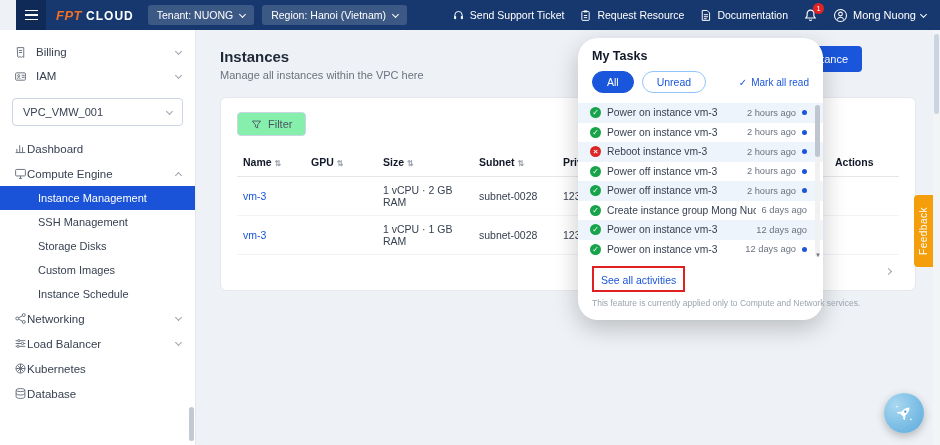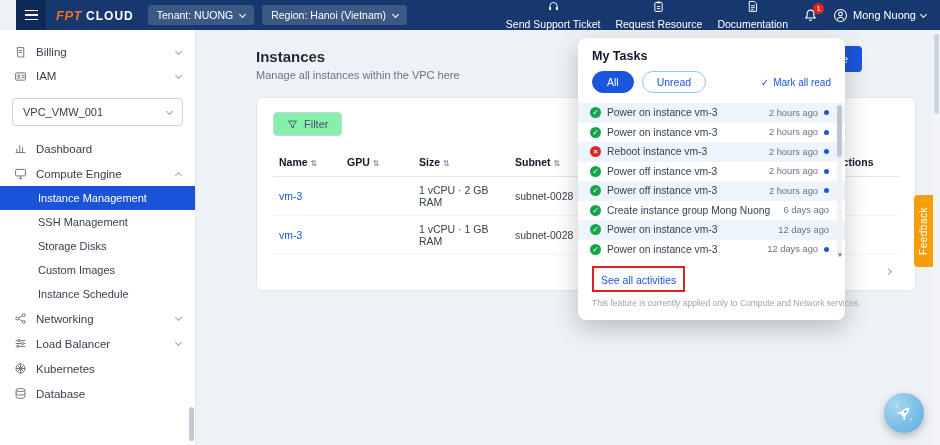--- a/index.html
+++ b/index.html
@@ -8,63 +8,63 @@
 
   
   .topbar { position:absolute; top:0; left:16px; right:0; height:30px; background:#17386e; display:flex; align-items:center; color:#fff; font-size:11px; z-index:50; }
   .ham-box { width:30px; height:30px; background:#0f2a57; display:flex; flex-direction:column; justify-content:center; align-items:center; gap:3px; cursor:pointer; }
   .ham-box i { display:block; width:13px; height:1.6px; background:#fff; }
   .logo { display:flex; align-items:baseline; gap:4px; margin:0 14px 0 10px; }
   .logo .fpt { color:#f36f21; font-weight:bold; font-style:italic; font-size:13px; letter-spacing:.5px; }
   .logo .cloud { color:#fff; font-weight:bold; font-size:12px; letter-spacing:1px; }
   .tb-pill { display:flex; align-items:center; gap:7px; background:rgba(255,255,255,.16); border:none; color:#fff; font-size:10.5px; padding:4px 9px; border-radius:3px; margin-right:8px; cursor:pointer; font-family:inherit; }
   .tb-right { margin-left:auto; display:flex; align-items:center; gap:15px; padding-right:14px; }
-  .tb-link { display:flex; align-items:center; gap:5px; cursor:pointer; font-size:10.5px;flex-direction:column; }
+  .tb-link { display:flex; align-items:center; gap:5px; cursor:pointer; font-size:10.5px; }
   .tb-link svg { width:13px; height:13px; }
   .bell-wrap { position:relative; cursor:pointer; display:flex; }
   .badge { position:absolute; top:-5px; right:-6px; background:#e02424; color:#fff; font-size:7.5px; width:11px; height:11px; border-radius:50%; display:flex; align-items:center; justify-content:center; }
   .user-wrap { display:flex; align-items:center; gap:5px; cursor:pointer; }
 
   .cv { display:inline-block; width:5px; height:5px; border-right:1.4px solid currentColor; border-bottom:1.4px solid currentColor; }
   .cv.down { transform:rotate(45deg); margin-top:-2px; }
   .cv.up { transform:rotate(-135deg); margin-top:3px; }
   .cv.right { transform:rotate(-45deg); }
 
   
   .sidebar { position:absolute; top:30px; left:0; width:196px; bottom:0; background:#fff; border-right:1px solid #e5e7eb; padding-top:10px; font-size:11.5px; color:#374151; z-index:10; }
   .side-item { display:flex; align-items:center; gap:9px; padding:0 14px; height:24px; cursor:pointer; }
   .side-item svg { width:13px; height:13px; flex:0 0 auto; stroke:#6b7280; }
   .side-item .cv { margin-left:auto; color:#9ca3af; }
   .vpc-select { margin:10px 12px; border:1px solid #cbd5e1; border-radius:4px; height:28px; display:flex; align-items:center; justify-content:space-between; padding:0 10px; font-size:11px; color:#374151; cursor:pointer; background:#fff; }
-  .nav-item { display:flex; align-items:center; gap:9px; padding:0 14px; height:25px; cursor:pointer; }
+  .nav-item { display:flex; align-items:center; gap:0; padding:0 14px; height:25px; cursor:pointer; }
   .nav-item svg { width:13px; height:13px; flex:0 0 auto; stroke:#6b7280; fill:none; }
   .nav-item .cv { margin-left:auto; color:#9ca3af; }
   .sub-item { display:flex; align-items:center; padding-left:38px; height:24px; cursor:pointer; font-size:11px; color:#374151; }
   .sub-item.active { background:#1a53d8; color:#fff; }
   .side-scroll { position:absolute; right:1px; bottom:4px; width:5px; height:34px; background:#c3c9d4; border-radius:3px; }
 
   
-  .main { position:absolute; left:196px; top:30px; right:0; bottom:0; background:#eef1f5;padding-left:36px; }
+  .main { position:absolute; left:196px; top:30px; right:0; bottom:0; background:#eef1f5; }
   .page-head { padding:18px 24px 6px; }
   .page-title { font-size:15px; font-weight:bold; color:#1f2937; }
   .page-sub { font-size:11px; color:#6b7280; margin-top:4px; }
   .create-btn { position:absolute; top:16px; right:78px; background:#1a56db; color:#fff; border:none; border-radius:4px; font-size:11px; padding:7px 14px; cursor:pointer; font-family:inherit; white-space:nowrap; }
   .card { margin:10px 24px 0; background:#fff; border:1px solid #e5e7eb; border-radius:6px; padding:14px 16px 8px; position:relative; min-height:152px; }
   .filter-btn { display:inline-flex; align-items:center; gap:6px; border:1px solid #cbd5e1; background:#86efac; border-radius:4px; padding:5px 13px; font-size:11px; color:#4b5563; cursor:pointer; font-family:inherit; }
   .filter-btn svg { width:11px; height:11px; }
   table { width:100%; border-collapse:collapse; margin-top:12px; table-layout:fixed; }
   th { text-align:left; font-size:10.5px; color:#111827; font-weight:bold; padding:8px 6px; border-bottom:1px solid #e5e7eb; }
   .sort { color:#9ca3af; font-size:8px; margin-left:3px; }
   td { font-size:10.5px; color:#374151; padding:7px 6px; border-bottom:1px solid #f1f3f6; vertical-align:middle; }
   td.name a { color:#1a56db; text-decoration:none; cursor:pointer; }
   .pager { display:flex; justify-content:flex-end; padding:7px 2px 2px; }
   .pager-btn { width:18px; height:18px; display:flex; align-items:center; justify-content:center; color:#9ca3af; cursor:pointer; }
 
   
-  .tasks-panel { position:absolute; left:578px; top:38px; width:267px; background:#fff; border-radius:8px; box-shadow:0 8px 24px rgba(0,0,0,.22); z-index:30; padding-bottom:8px; }
+  .tasks-panel { position:absolute; left:578px; top:38px; width:245px; background:#fff; border-radius:20px; box-shadow:0 8px 24px rgba(0,0,0,.22); z-index:30; padding-bottom:8px; }
   .tp-title { font-size:12.5px; font-weight:bold; color:#111827; padding:11px 14px 8px; }
   .tp-tabs { display:flex; align-items:center; gap:8px; padding:0 14px 10px; }
   .pill { border-radius:999px; font-size:10.5px; padding:4px 14px; cursor:pointer; font-family:inherit; }
   .pill.active { background:#1a56db; color:#fff; border:1px solid #1a56db; }
   .pill.ghost { background:#fff; color:#1a56db; border:1px solid #93c5fd; }
   .mark-read { margin-left:auto; color:#1a56db; font-size:10px; cursor:pointer; display:flex; align-items:center; gap:4px; }
   .mark-read::before { content:"✓"; font-size:10px; }
   .tp-list { position:relative; }
   .task-row { display:flex; align-items:center; gap:6px; padding:0 16px 0 12px; height:19.5px; }
   .task-row:nth-child(odd) { background:#eef4fb; }

